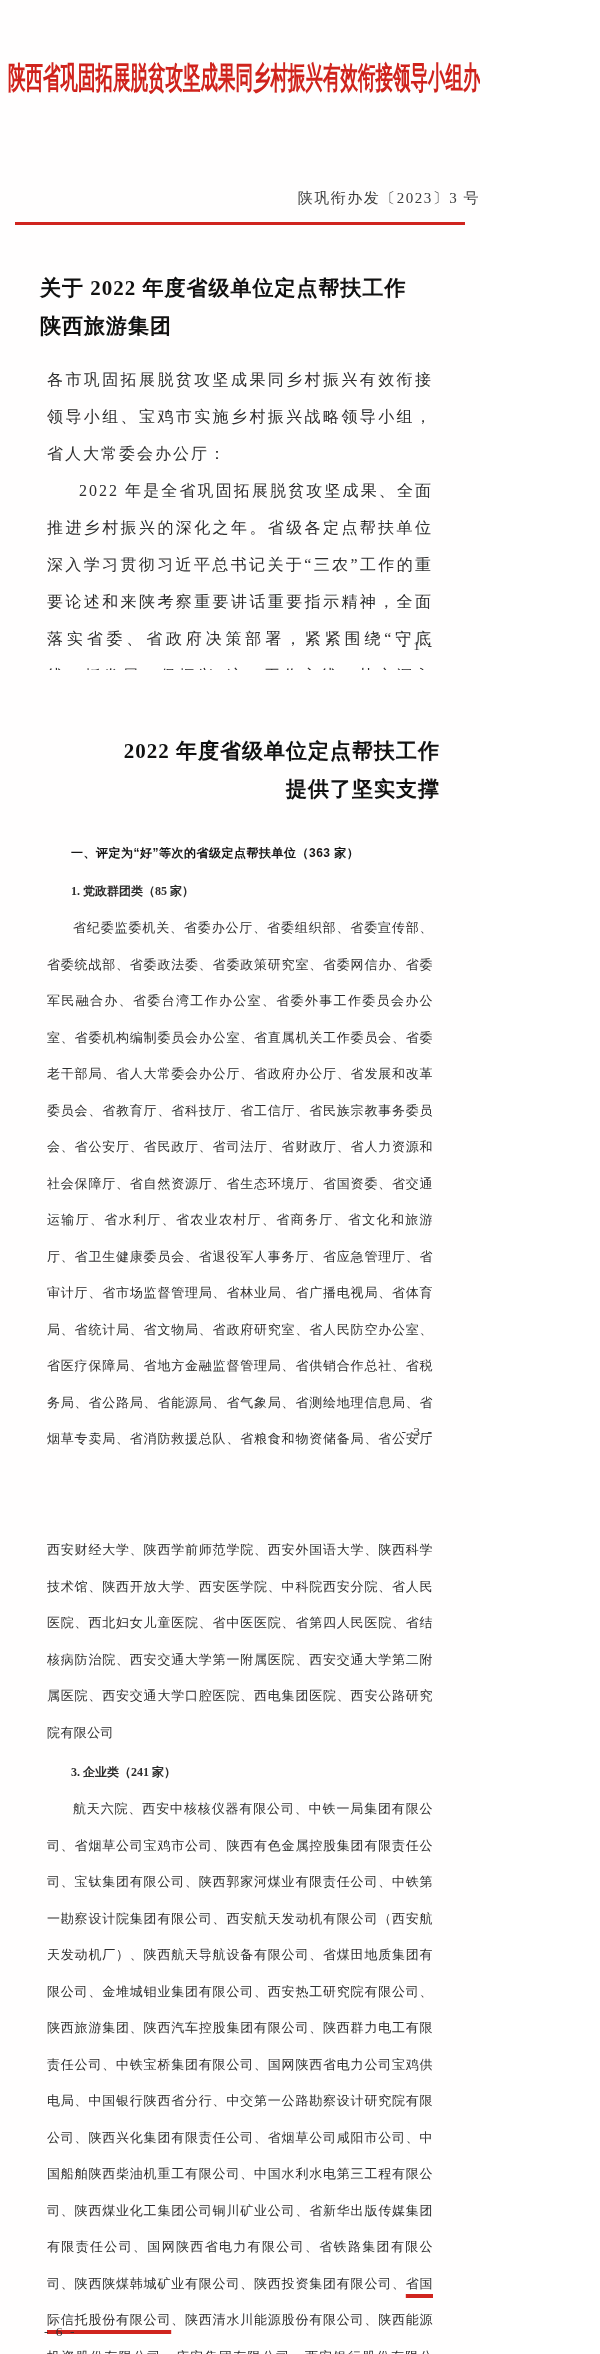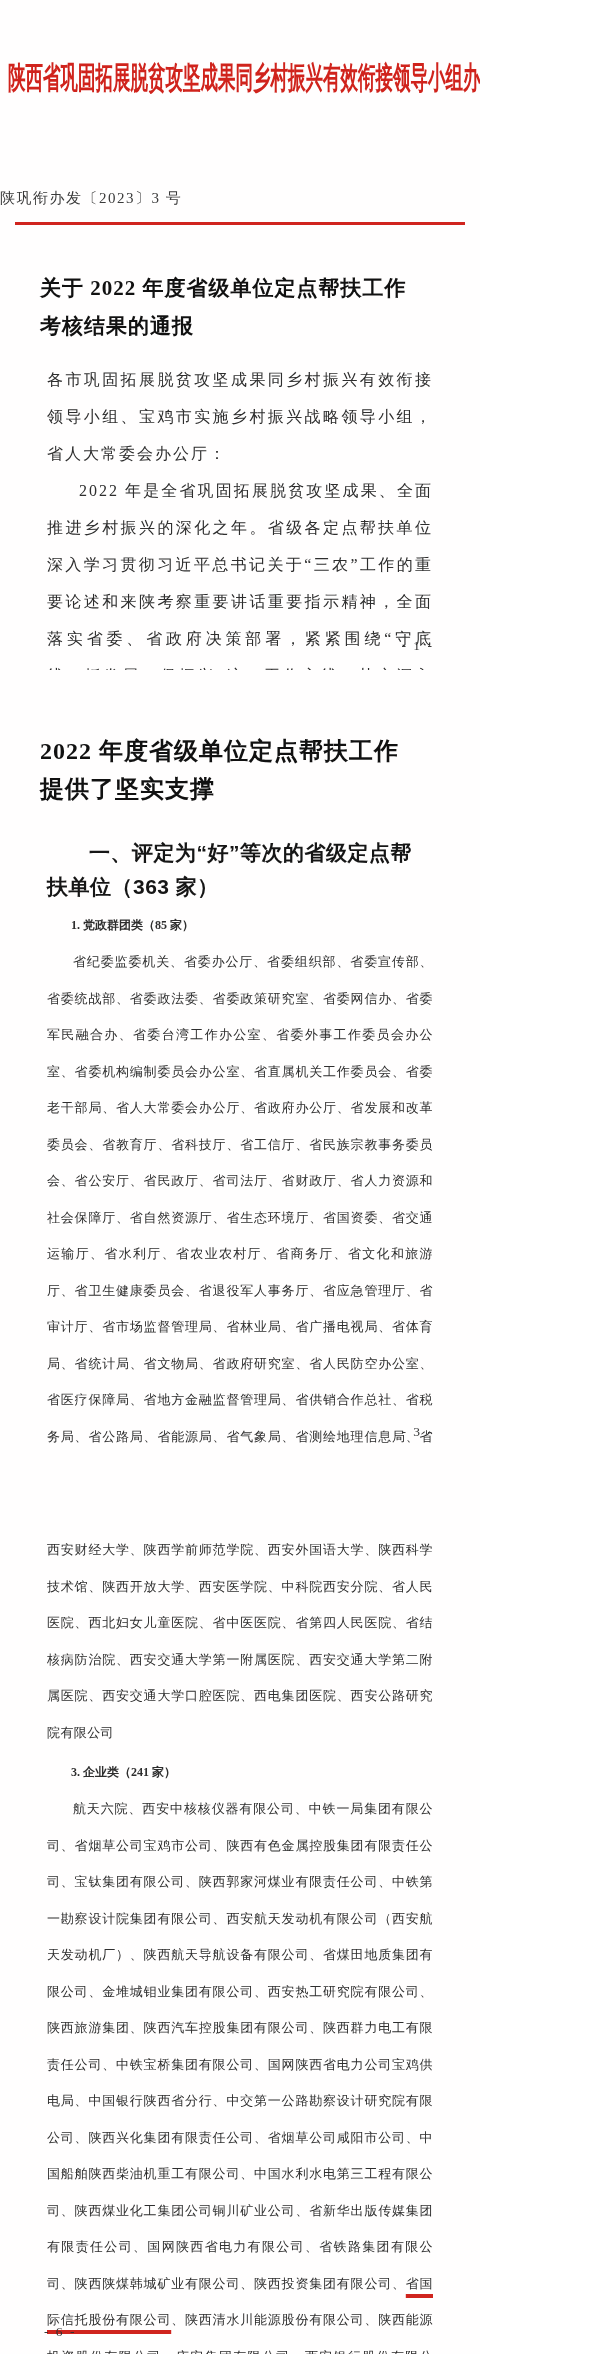--- a/index.html
+++ b/index.html
@@ -21,21 +21,21 @@
     font-weight:bold;
     font-size:17.5px;
     line-height:34px;
     white-space:nowrap;
     letter-spacing:0px;
     transform:scaleY(1.75);
     transform-origin:center center;
   }
   .docnum{
     margin-top:94px;
-    text-align:left;
+    text-align:right;
     font-size:15px;
     letter-spacing:1.5px;
     color:#3a3a3a;
     line-height:20px;
   }
   .redrule{
     height:3px;background:#d0241e;margin:14px 15px 0;
   }
   .doc-title{
     margin:44px 40px 0;
@@ -60,30 +60,30 @@
     font-size:13.5px;
     letter-spacing:2px;
     color:#333;
   }
   .pn-right{right:46px;bottom:16px;}
   .pn-right2{right:46px;bottom:20px;}
   .pn-left{left:44px;bottom:14px;}
 
   .roster-title{
     margin:62px 40px 0;
-    text-align:left;
+    text-align:right;
     font-weight:bold;
-    font-size:24px;
+    font-size:21px;
     line-height:38px;
     letter-spacing:1px;
     color:#111;
   }
   .section-heading{
     margin:28px 47px 0;
-    font-size:21px;
+    font-size:12px;
     font-weight:bold;
     line-height:34px;
     letter-spacing:0.5px;
     text-indent:2em;
     color:#161616;
     font-family:"Liberation Sans","DejaVu Sans",sans-serif;
   }
   .group-heading{
     margin:4px 47px 0;
     font-size:12px;
@@ -111,21 +111,21 @@
 </style>
 </head>
 <body>
 
 <div class="page sec1">
   <div class="letterhead">陕西省巩固拓展脱贫攻坚成果同乡村振兴有效衔接领导小组办公室文件</div>
   <div class="docnum">陕巩衔办发〔2023〕3 号</div>
   <div class="redrule"></div>
   <div class="doc-title">
     <div>关于 2022 年度省级单位定点帮扶工作</div>
-    <div>考核结果的通报</div>
+    <div>陕西旅游集团</div>
   </div>
   <div class="body-block">
     <p>各市巩固拓展脱贫攻坚成果同乡村振兴有效衔接领导小组、宝鸡市实施乡村振兴战略领导小组，省人大常委会办公厅：</p>
     <p class="indent">2022 年是全省巩固拓展脱贫攻坚成果、全面推进乡村振兴的深化之年。省级各定点帮扶单位深入学习贯彻习近平总书记关于“三农”工作的重要论述和来陕考察重要讲话重要指示精神，全面落实省委、省政府决策部署，紧紧围绕“守底线、抓发展、促振兴”这一工作主线，扎实深入推进定点帮扶工作，取得了显著成效，为我省巩固拓展脱贫攻坚成果和乡村振兴有效衔接，提供了坚实支撑。</p>
   </div>
   <div class="pagenum pn-right">- 1 -</div>
 </div>
 
 <div class="page sec2">
   <div class="roster-title">

